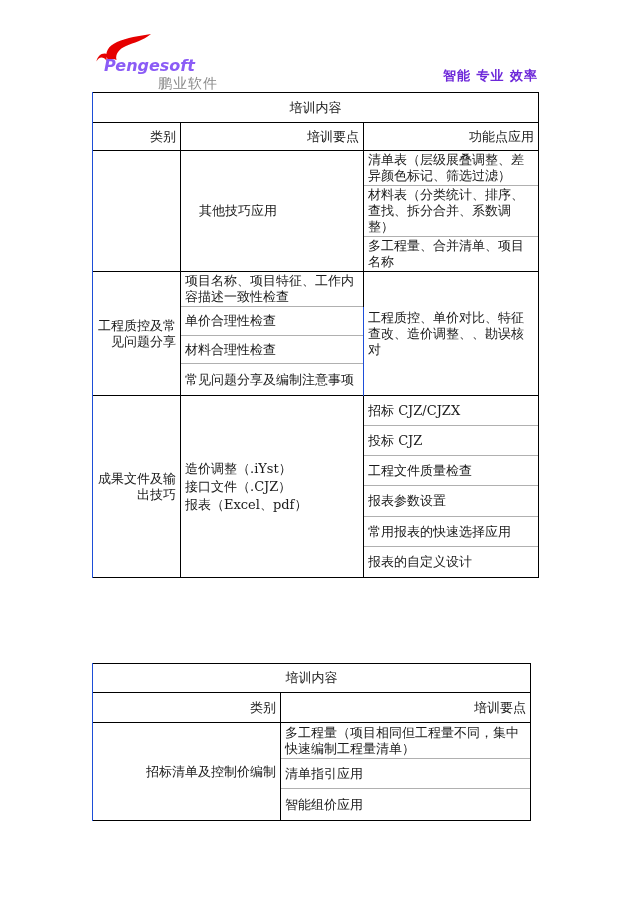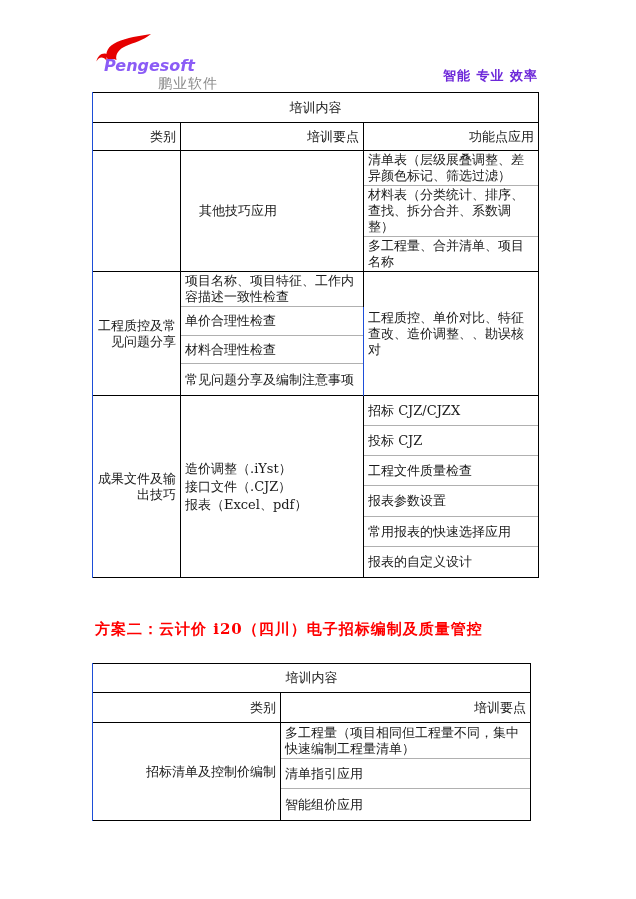--- a/index.html
+++ b/index.html
@@ -132,21 +132,20 @@
     </tr>
     <tr class="sub" style="height:30px">
       <td>常用报表的快速选择应用</td>
     </tr>
     <tr class="sub" style="height:31px">
       <td>报表的自定义设计</td>
     </tr>
   </tbody>
     </table>
 
-  <div class="plan-heading" style="color:#ff0000;">方案二：云计价 i20（四川）电子招标编制及质量管控</div>
 
   <table id="t2">
     <colgroup>
         <col style="width:188px">
         <col style="width:250px">
       </colgroup>
 
     <tbody>
         <tr class="r-title" style="height:29px">
       <td colspan="2">培训内容</td>

